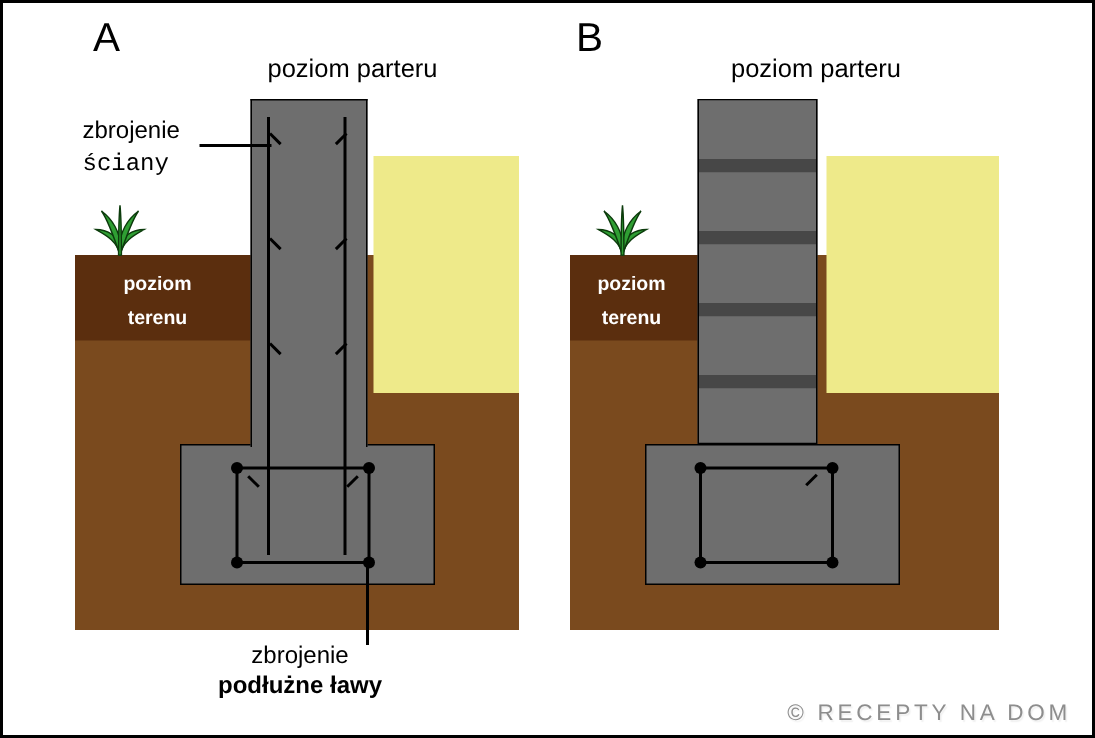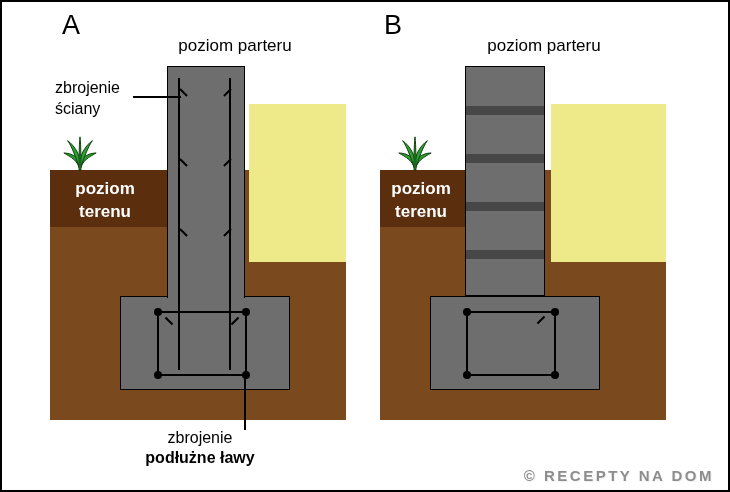--- a/index.html
+++ b/index.html
@@ -46,21 +46,21 @@
     display: flex; flex-direction: column;
     background: var(--concrete-gray, #6e6e6e);
   }
   .wall-block { height: 39px; background: var(--concrete-gray, #6e6e6e); }
   .wall-block.last { flex: 1; height: auto; }
   .mortar-joint { height: 9px; background: var(--block-joint-gray, #474747); }
 
   .ground-label {
     position: absolute;
     text-align: center;
-    color: #fff; font-weight: 700; font-size: 17px; line-height: 23px;
+    color: #fff; font-weight: 700; font-size: 13px; line-height: 23px;
   }
   .rebar-square {
     position: absolute;
     border: 2px solid var(--outline-black, #000);
   }
   .dot {
     position: absolute; width: 8px; height: 8px;
     border-radius: 50%; background: var(--outline-black, #000);
   }
   .dot.tl { left: -5px; top: -5px; } .dot.tr { right: -5px; top: -5px; }
@@ -79,21 +79,21 @@
   .ann-text { position: absolute; font-size: 16px; color: #000; }
   .ann-text.center { text-align: center; }
   .pointer-h { position: absolute; height: 2px; background: var(--outline-black, #000); }
   .pointer-v { position: absolute; width: 2px; background: var(--outline-black, #000); }
 
   .plant { position: absolute; }
 
   .watermark {
     position: absolute;
     right: 16px; bottom: 8px;
-    font-size: 15px; font-weight: 700; letter-spacing: 2.5px;
+    font-size: 15px; font-weight: 400; letter-spacing: 2.5px;
     color: var(--watermark-gray, #8d8d8d);
     text-shadow: 1px 1px 1px #efefef;
     text-align: center;
   }
 </style>
 </head>
 <body>
 
 <div class="canvas">
 
@@ -138,21 +138,21 @@
         <path d="M21 38 C21 24 21 13 22 3 C23 13 23 24 23 38 Z"></path>
       </g>
     </svg>
 
     <div class="ground-label" style="left:55px; top:177px; width:100px;">
       <div>poziom</div>
       <div>terenu</div>
     </div>
 
     <div class="ann-text" style="left:55px; top:79px;">zbrojenie</div>
-    <div class="ann-text" style="left:55px; top:100px;">ściany</div>
+    <div class="ann-text" style="left:55px; top:100px;font-family:Liberation Mono, monospace;">ściany</div>
     <div class="pointer-h" style="left:133px; top:96px; width:48px;"></div>
 
     <div class="pointer-v" style="left:244px; top:374px; height:56px;"></div>
     <div class="ann-text center" style="left:130px; top:429px; width:140px;">zbrojenie</div>
     <div class="ann-text center" style="left:115px; top:449px; width:170px;font-weight:bold;">podłużne ławy</div>
   </div>
 
   <div>
     <div class="panel-letter" style="left:384px; top:10px;">B</div>
 

